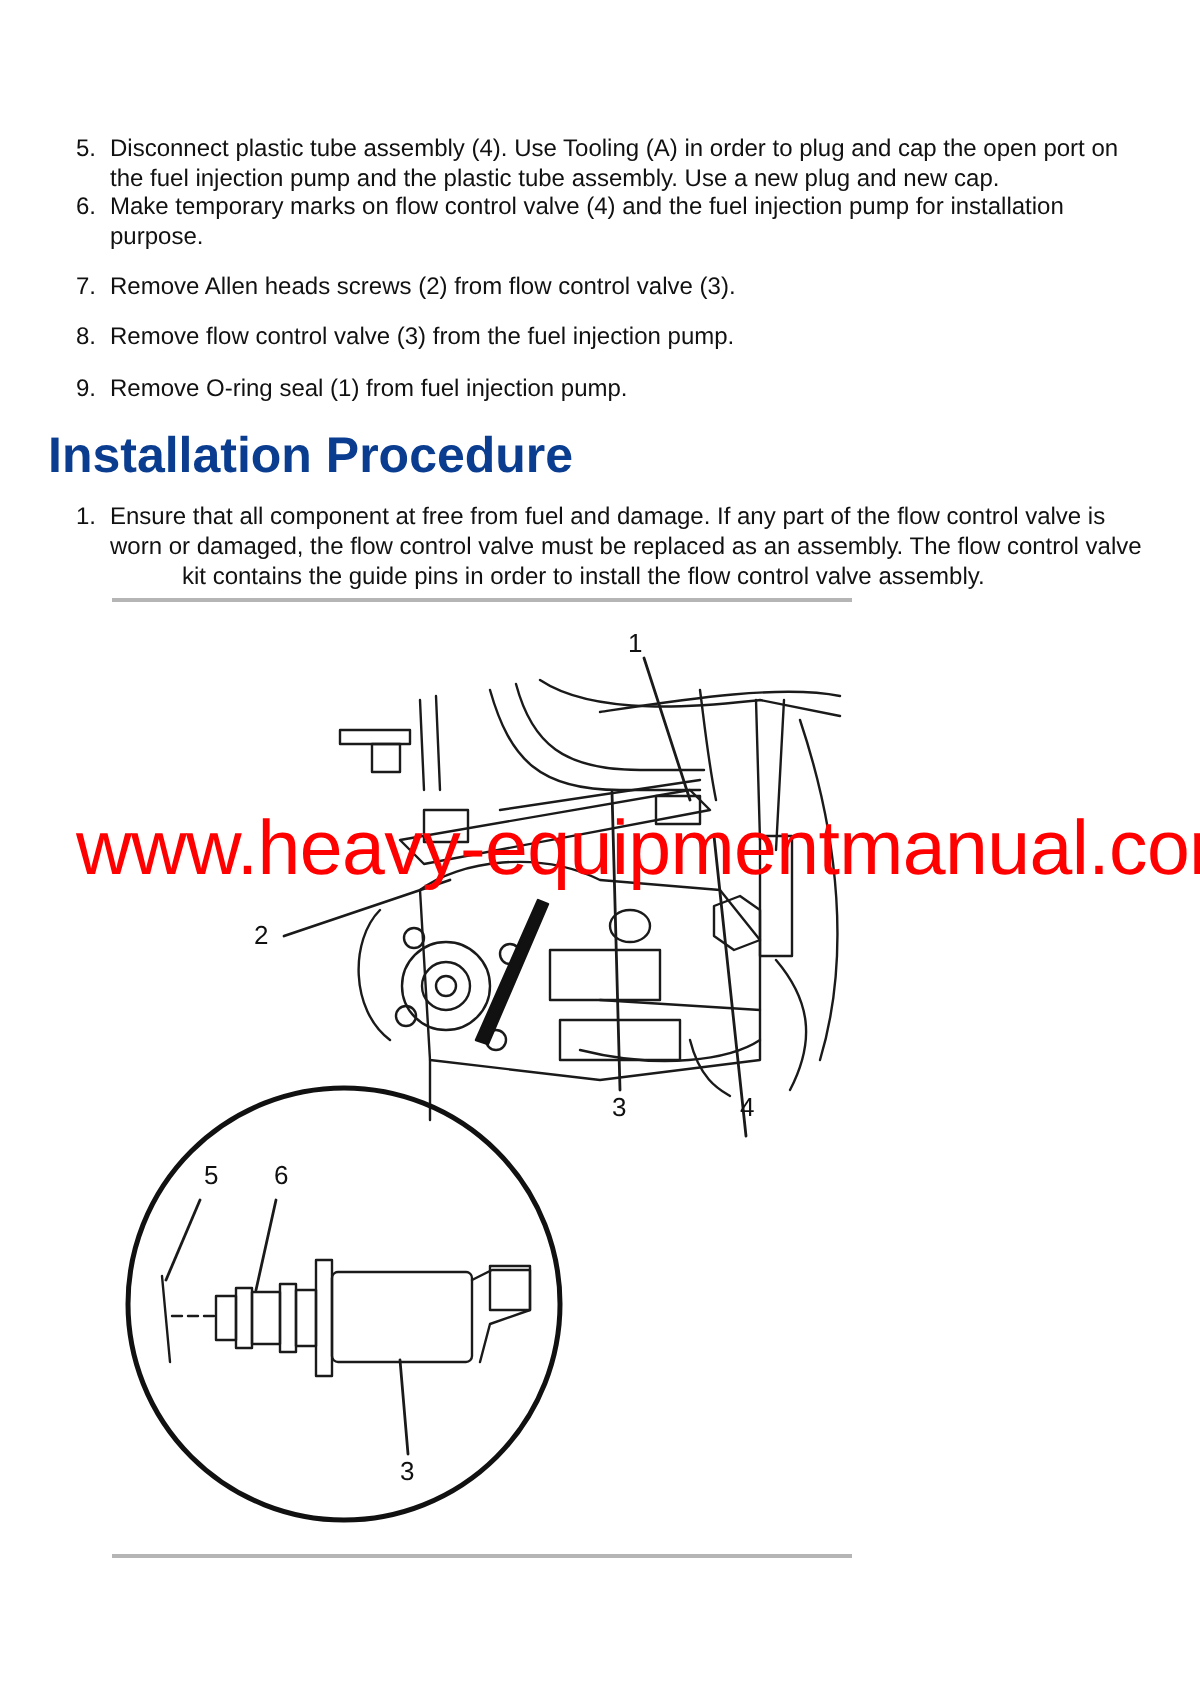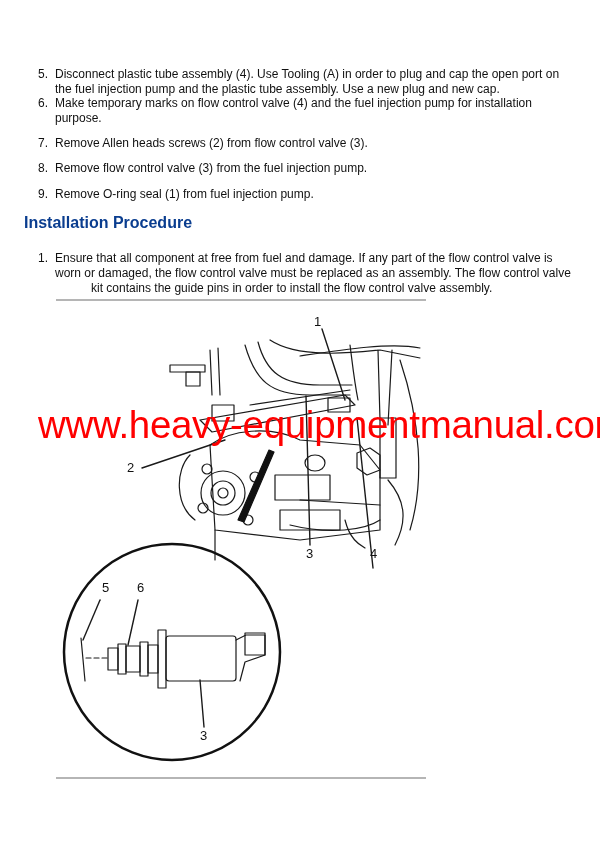--- a/index.html
+++ b/index.html
@@ -1,21 +1,21 @@
 <!DOCTYPE html>
 <html><head>
   <meta charset="utf-8">
   <style>
     html, body { margin: 0; padding: 0; background: #ffffff; }
     body { width: 600px; height: 849px; position: relative; overflow: hidden;
            font-family: "Liberation Sans", sans-serif; color: #111; }
     .step { position: absolute; left: 38px; font-size: 12px; line-height: 14px; width: 540px; }
     .step .num { position: absolute; left: 0; top: 0; width: 16px; }
     .step .txt { position: absolute; left: 17px; top: 0; width: 530px; }
-    .heading { position: absolute; left: 24px; top: 214px; font-size: 16px; font-weight: bold;
+    .heading { position: absolute; left: 24px; top: 214px; font-size: 25px; font-weight: bold;
                color: #0a3d8f; margin: 0; }
     .rule { position: absolute; left: 56px; width: 370px; height: 2px; background: #b5b5b5; }
     .figure { position: absolute; left: 0; top: 305px; width: 600px; height: 470px; }
     .watermark { position: absolute; left: 38px; top: 403px; font-size: 38.5px; color: #ff0000;
                  white-space: nowrap; letter-spacing: -0.3px; }
     .callout { position: absolute; font-size: 13px; color: #111; }
   </style>
 </head>
 <body>
 

